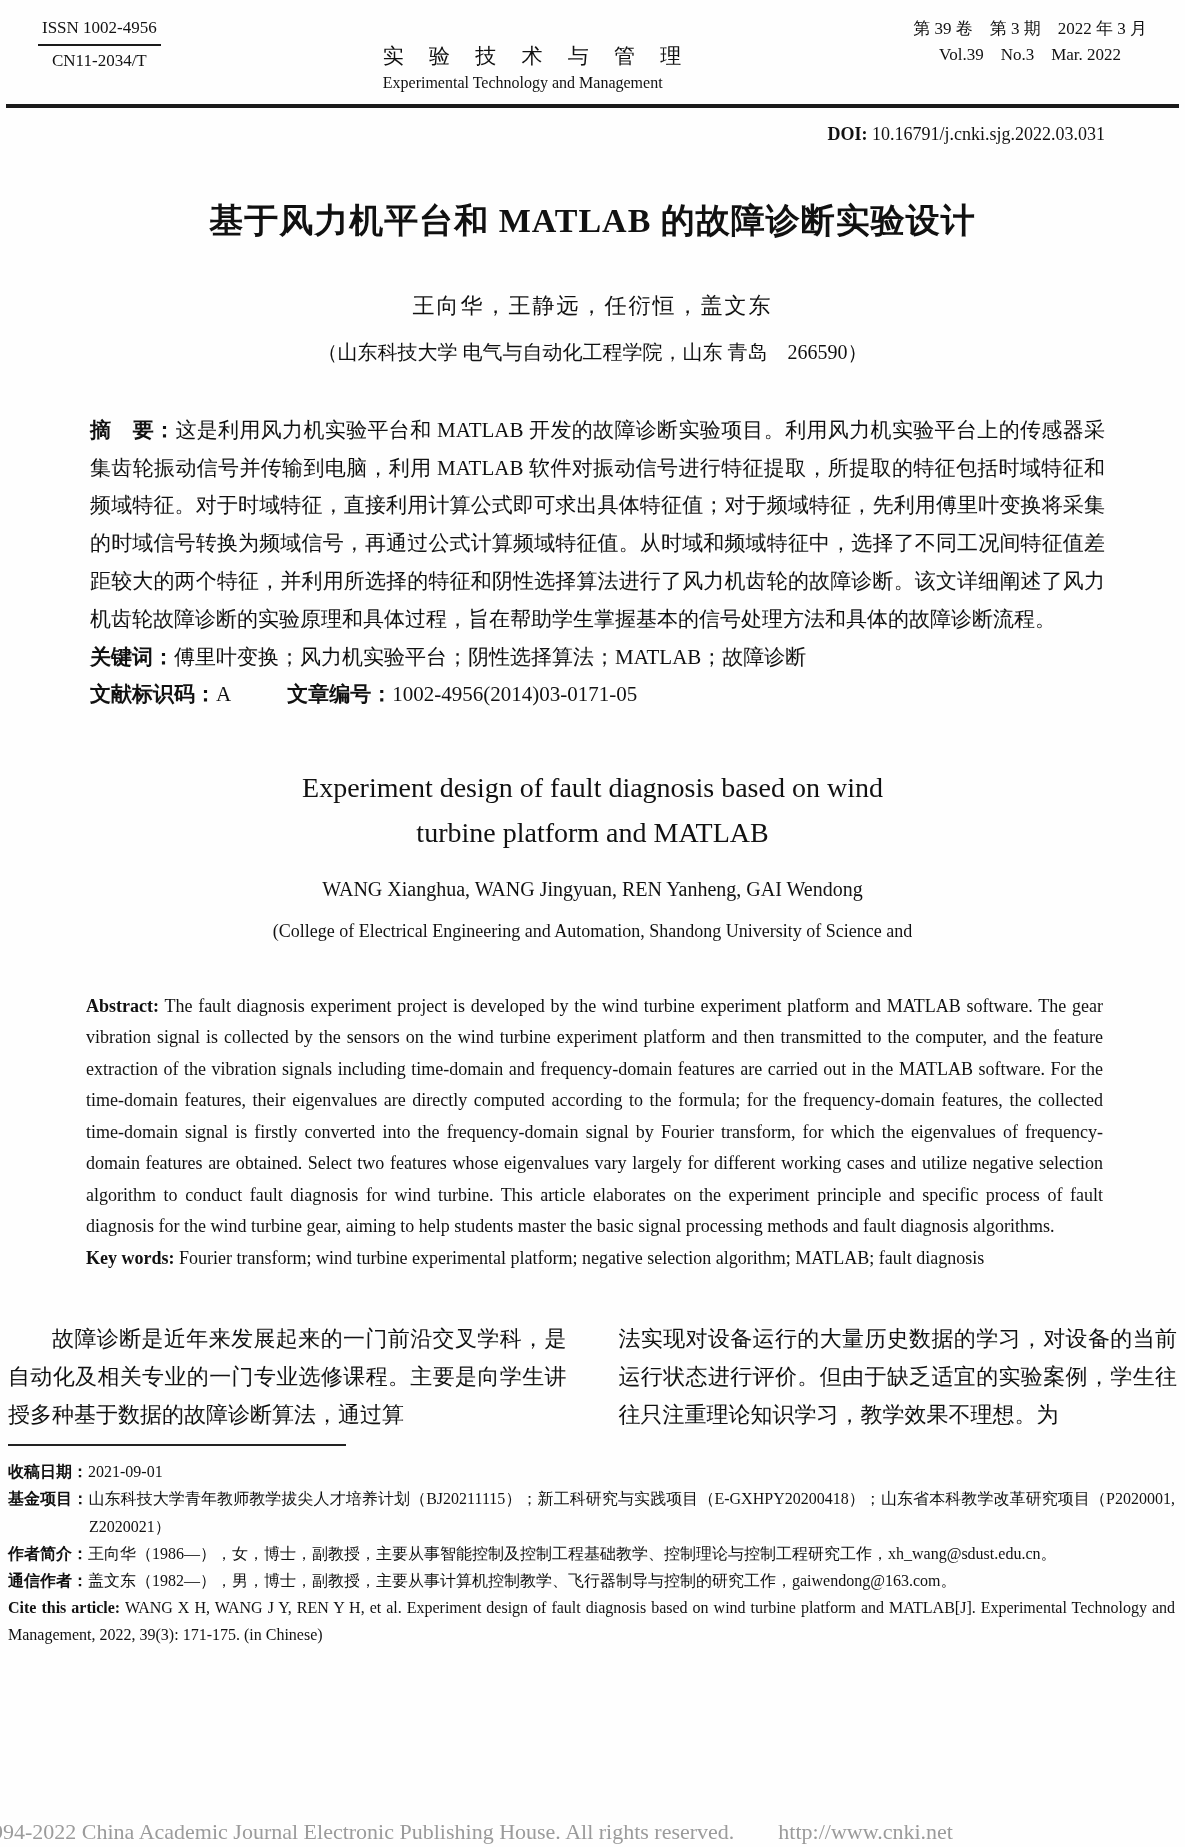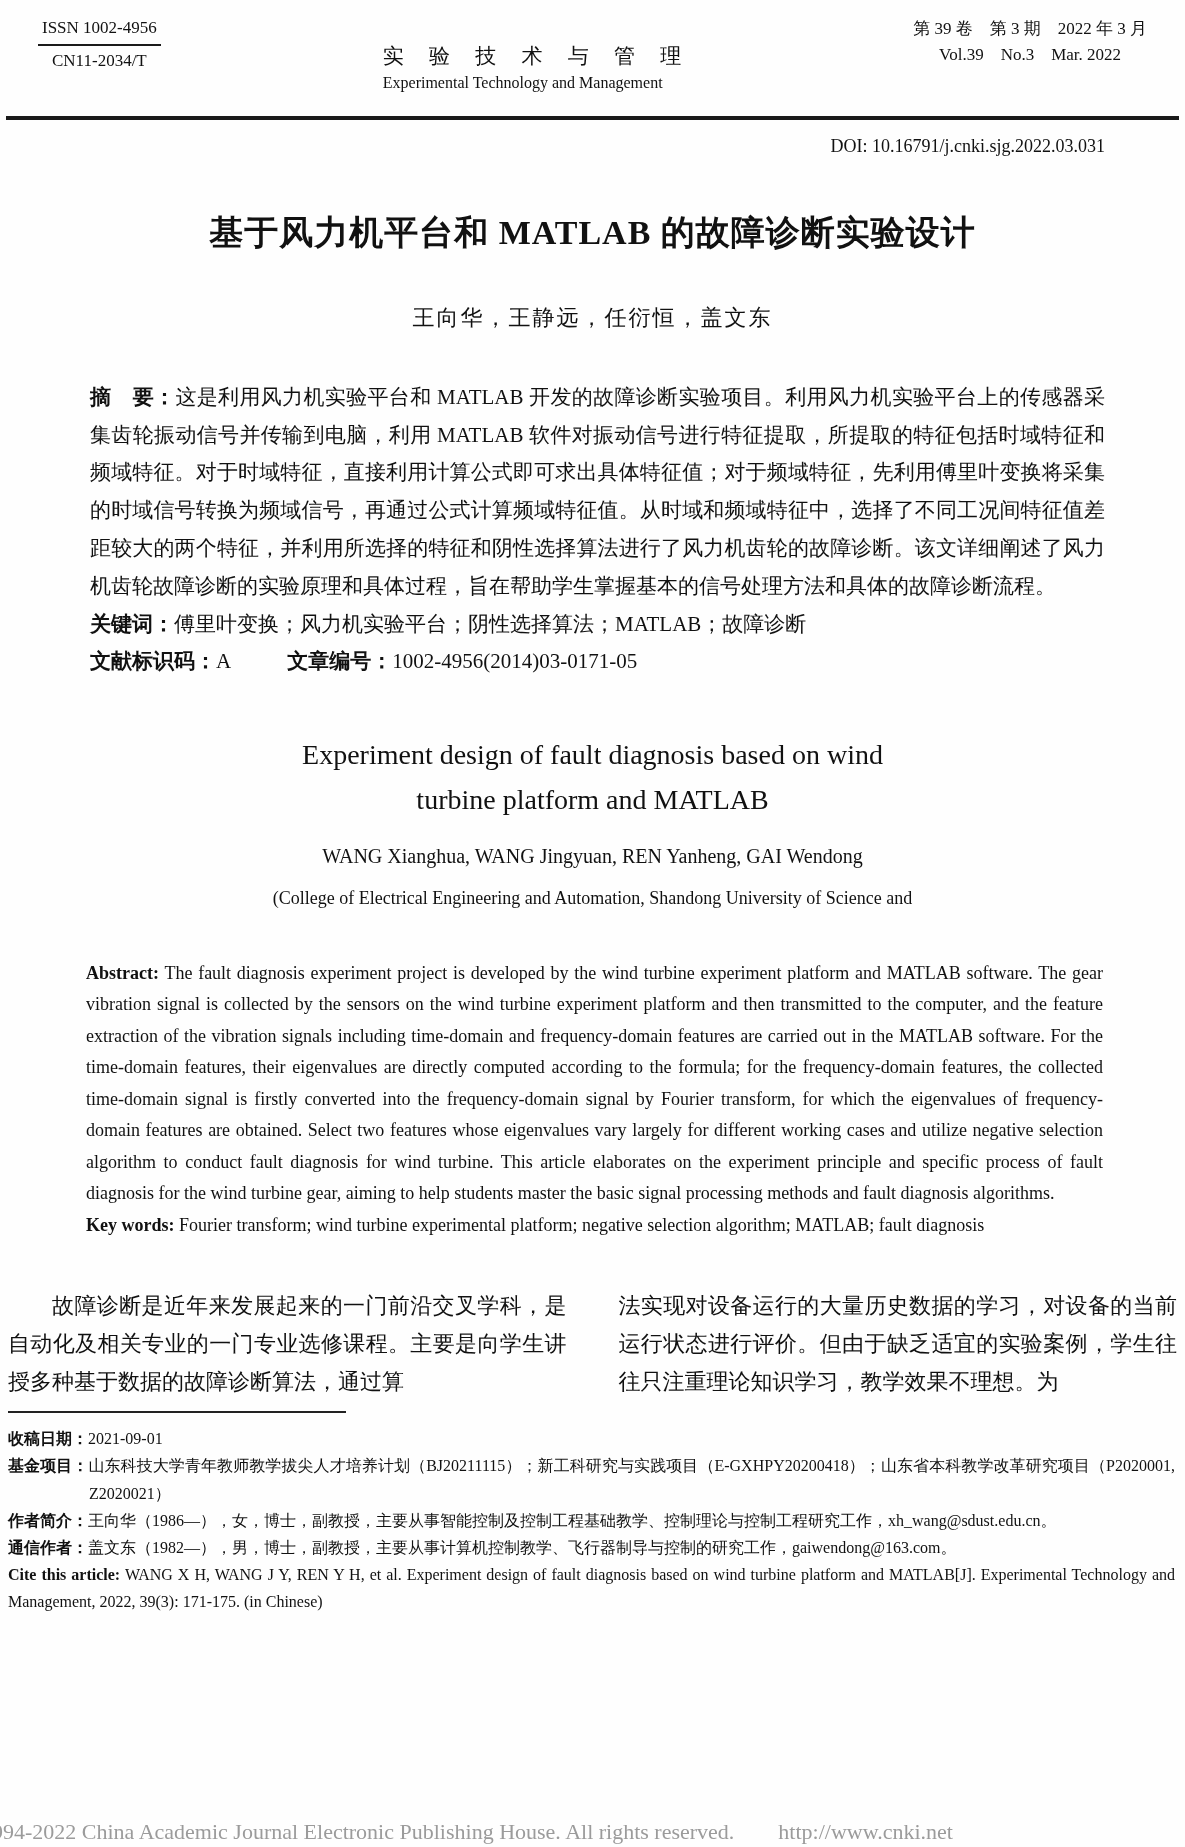--- a/index.html
+++ b/index.html
@@ -8,32 +8,32 @@
     width:1185px;height:1847px;
     margin:0 auto;
     background:#fefefe;
     color:#111;
     font-family:"Liberation Serif","DejaVu Serif",serif;
     overflow:hidden;
   }
   
   .header{
     display:flex;justify-content:space-between;align-items:flex-start;
-    padding:16px 38px 24px 38px;
+    padding:16px 38px 12px 38px;
   }
   .hdr-left{text-align:center;font-size:17px;line-height:1.45;}
   .hdr-left .issn{display:inline-block;border-bottom:2px solid #1a1a1a;padding:0 4px 3px 4px;}
   .hdr-left .cn-no{padding-top:3px;}
   .hdr-center{text-align:left;margin-top:27px;}
   .hdr-center .jcn{font-size:21px;letter-spacing:10px;line-height:1.3;}
   .hdr-center .jen{font-size:16px;margin-top:4px;}
   .hdr-right{text-align:center;font-size:17px;line-height:1.5;}
   .rule{height:4px;background:#1a1a1a;margin:0 6px;}
   .doi-line{text-align:right;padding-right:80px;margin-top:16px;font-size:18px;}
-  .doi-line .lbl{font-weight:400;}
+  .doi-line .lbl{font-weight:700;}
   
   .cn-title{
     text-align:center;font-size:34px;font-weight:700;
     margin:52px 40px 0 40px;line-height:1.4;letter-spacing:1px;
   }
   .cn-authors{text-align:center;font-size:22px;margin-top:46px;letter-spacing:2px;}
   .cn-affil{text-align:center;font-size:20px;margin-top:18px;}
   .cn-abstract{
     margin:46px 80px 0 90px;font-size:21px;line-height:1.8;
     text-align:justify;
@@ -94,20 +94,21 @@
   </div>
   <div class="rule"></div>
 
   <div class="doi-line">
     <span class="lbl">DOI:</span>
     <span>10.16791/j.cnki.sjg.2022.03.031</span>
   </div>
 
   <div class="cn-title">基于风力机平台和 MATLAB 的故障诊断实验设计</div>
   <div class="cn-authors">王向华，王静远，任衍恒，盖文东</div>
+  <div class="cn-affil">（山东科技大学 电气与自动化工程学院，山东 青岛　266590）</div>
 
   <div class="cn-abstract">
     <p><span class="lblb">摘　要：</span><span>这是利用风力机实验平台和 MATLAB 开发的故障诊断实验项目。利用风力机实验平台上的传感器采集齿轮振动信号并传输到电脑，利用 MATLAB 软件对振动信号进行特征提取，所提取的特征包括时域特征和频域特征。对于时域特征，直接利用计算公式即可求出具体特征值；对于频域特征，先利用傅里叶变换将采集的时域信号转换为频域信号，再通过公式计算频域特征值。从时域和频域特征中，选择了不同工况间特征值差距较大的两个特征，并利用所选择的特征和阴性选择算法进行了风力机齿轮的故障诊断。该文详细阐述了风力机齿轮故障诊断的实验原理和具体过程，旨在帮助学生掌握基本的信号处理方法和具体的故障诊断流程。</span></p>
     <p><span class="lblb">关键词：</span><span>傅里叶变换；风力机实验平台；阴性选择算法；MATLAB；故障诊断</span></p>
   </div>
 
   <div class="clc-row">
     <div><span class="lblb">文献标识码：</span><span>A</span></div>
     <div><span class="lblb">文章编号：</span><span>1002-4956(2014)03-0171-05</span></div>
   </div>

